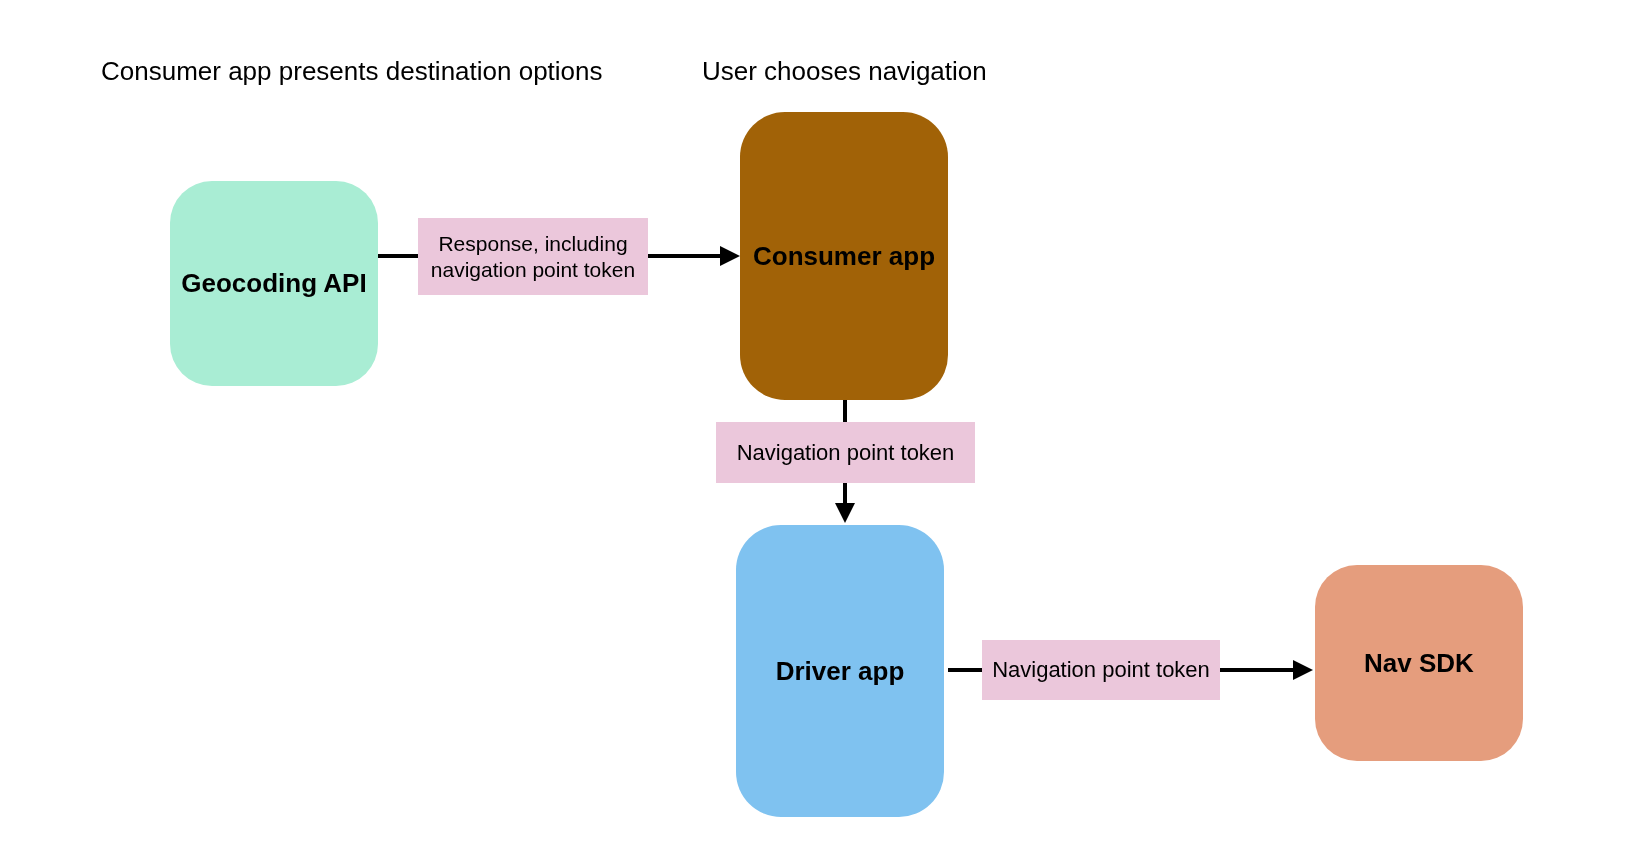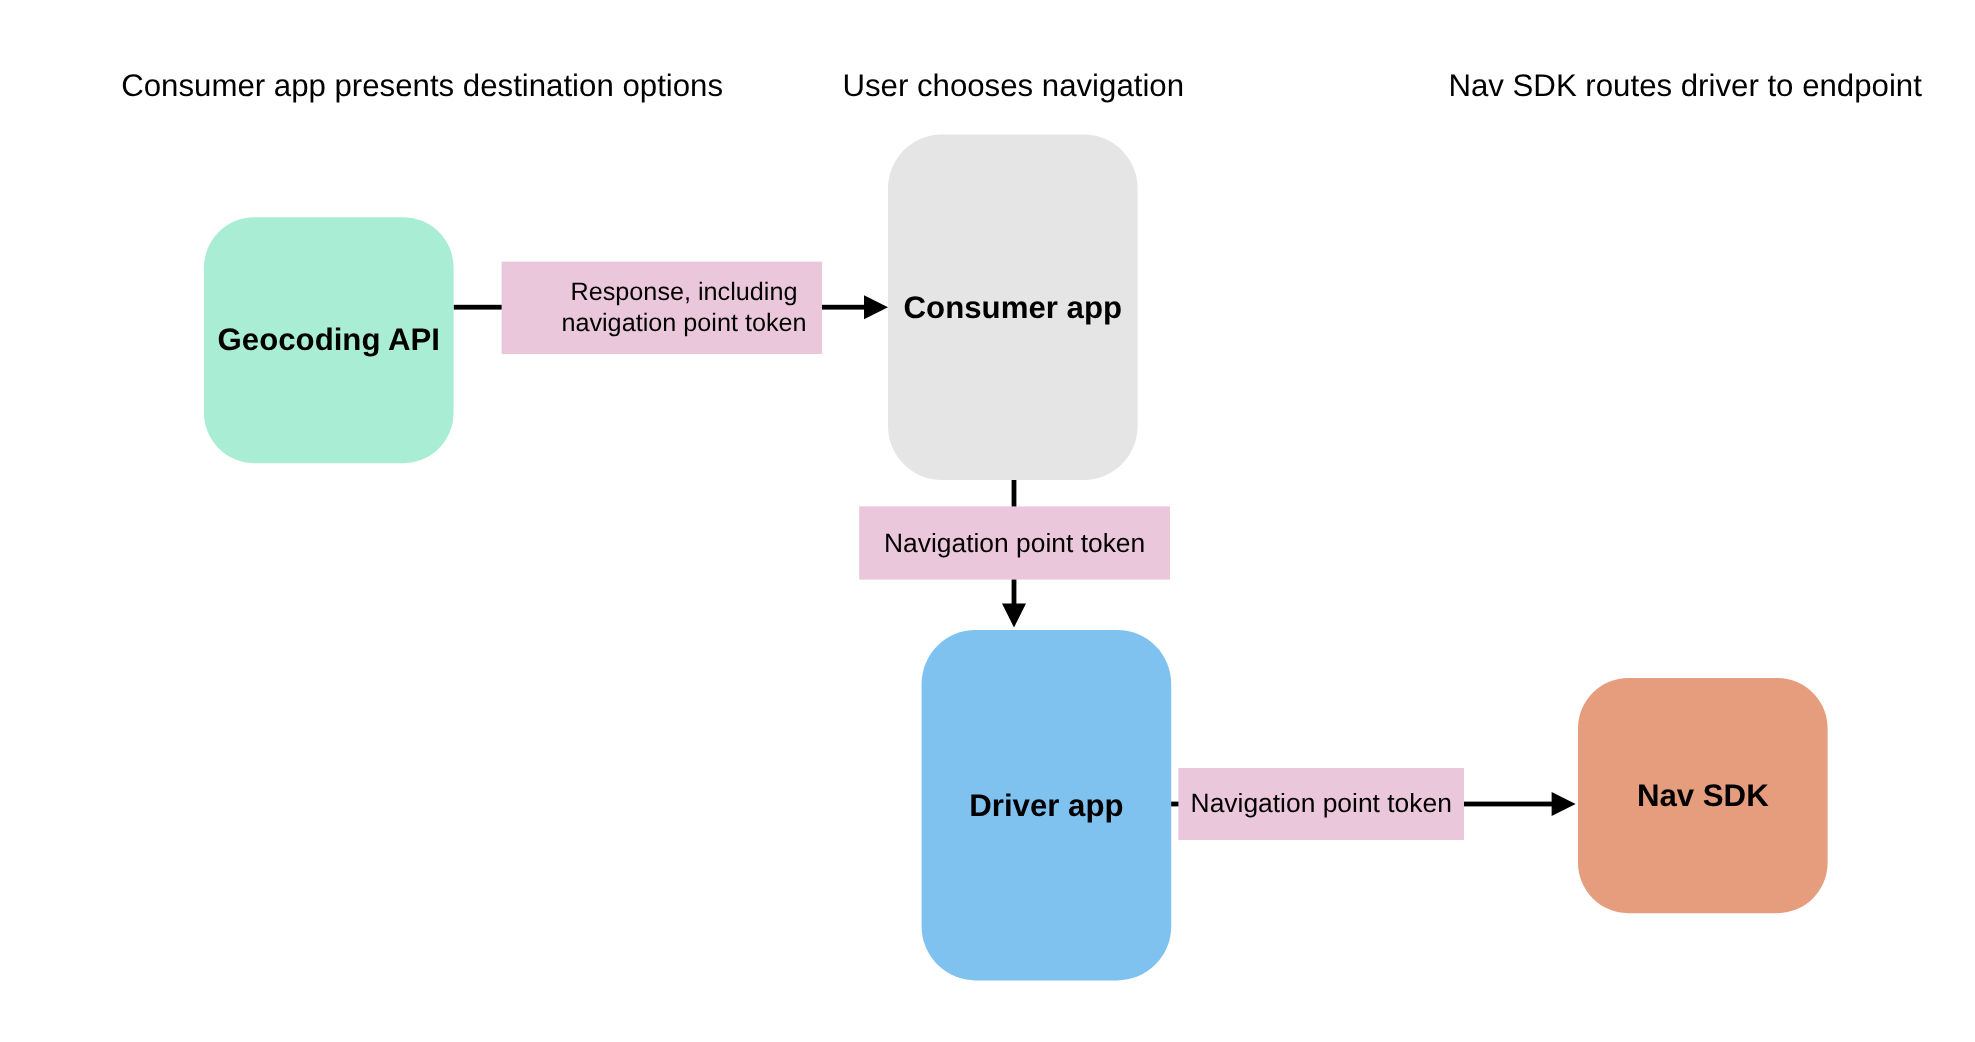--- a/index.html
+++ b/index.html
@@ -44,21 +44,20 @@
     align-items: center;
     justify-content: center;
     text-align: center;
     font-size: 22px;
     color: #000000;
     z-index: 3;
   }
   .edge-label.multiline {
     font-size: 21px;
     line-height: 26px;
-    padding-left: 37px;
   }
   .edge-line {
     position: absolute;
     background: #000000;
     z-index: 1;
   }
   .arrowhead {
     position: absolute;
     width: 0;
     height: 0;
@@ -75,43 +74,42 @@
     border-top: 20px solid #000000;
   }
 </style>
 </head>
 <body>
 
 <div class="canvas">
 
   <div class="caption" style="left:55px; top:56px;margin-left:46px;">Consumer app presents destination options</div>
   <div class="caption" style="left:702px; top:56px;">User chooses navigation</div>
-  <div class="caption" style="left:1207px; top:56px;">Nav SDK routes driver to endpoint</div>
 
   <div class="edge-line" style="left:378px; top:254px; width:346px; height:4px;"></div>
   <div class="arrowhead right" style="left:720px; top:246px;"></div>
   <div class="edge-label multiline" style="left: 418px; top: 218px; width: 230px; height: 77px; background: rgb(235, 199, 219);">Response, including navigation point token</div>
 
   <div class="edge-line" style="left:843px; top:400px; width:4px; height:106px;"></div>
   <div class="arrowhead down" style="left:835px; top:503px;"></div>
   <div class="edge-label" style="left: 716px; top: 422px; width: 259px; height: 61px; background: rgb(235, 199, 219);">Navigation point token</div>
 
   <div class="edge-line" style="left:948px; top:668px; width:347px; height:4px;"></div>
   <div class="arrowhead right" style="left:1293px; top:660px;"></div>
   <div class="edge-label" style="left: 982px; top: 640px; width: 238px; height: 60px; background: rgb(235, 199, 219);">Navigation point token</div>
 
   <div class="node r42" style="left: 170px; top: 153px; width: 208px; height: 205px; background: rgb(169, 237, 212); margin-top: 28px;">
     <span class="node-label">Geocoding API</span>
   </div>
 
-  <div class="node r45" style="left: 740px; top: 112px; width: 208px; height: 288px; background: #e5e5e5;">
+  <div class="node r45" style="left: 740px; top: 112px; width: 208px; height: 288px; background: #a16207;">
     <span class="node-label">Consumer app</span>
   </div>
 
-  <div class="node r45" style="left: 768px; top: 525px; width: 208px; height: 292px; background: rgb(127, 194, 240);">
+  <div class="node r45" style="left: 736px; top: 525px; width: 208px; height: 292px; background: rgb(127, 194, 240);">
     <span class="node-label">Driver app</span>
   </div>
 
   <div class="node r42" style="left: 1315px; top: 565px; width: 208px; height: 196px; background: rgb(229, 157, 125);">
     <span class="node-label">Nav SDK</span>
   </div>
 
 </div>
 
 </body></html>

